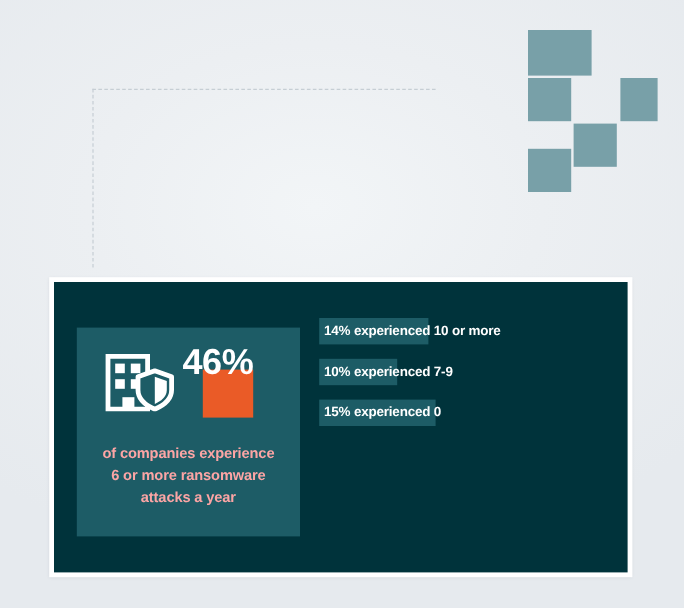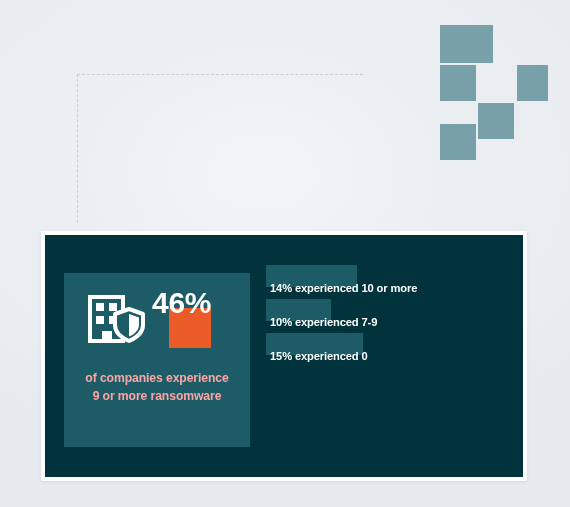--- a/index.html
+++ b/index.html
@@ -147,21 +147,21 @@
   .bar-row:last-child { margin-bottom: 0; padding-left: 48px; }
   .bar-fill {
     position: absolute;
     left: 0;
     top: 0;
     height: 22px;
   }
   .bar-label {
     position: absolute;
     left: 4px;
-    top: 12px;
+    top: 0;
     height: 22px;
     line-height: 22px;
     white-space: nowrap;
     color: #ffffff;
     font-size: 11.2px;
     font-weight: bold;
     letter-spacing: -0.15px;
   }
 </style>
 </head>
@@ -202,21 +202,22 @@
             <path d="M42 23 L52 26.5 V34 C52 39.6 47 43.4 42 45.6 Z" fill="#ffffff"></path>
           </svg>
 
           <div id="orange-accent-square"></div>
 
           <div id="stat-percent">46%</div>
         </div>
 
         <div id="stat-caption">
           <div>of companies experience</div>
-          <div>9 or more ransomware</div>
+          <div>6 or more ransomware</div>
+          <div>attacks a year</div>
         </div>
       </div>
 
       <div id="bar-chart">
 
         <div class="bar-row">
           <div class="bar-fill" style="width:91px;background:#1d5c66;"></div>
           <div class="bar-label">14% experienced 10 or more</div>
         </div>
 

